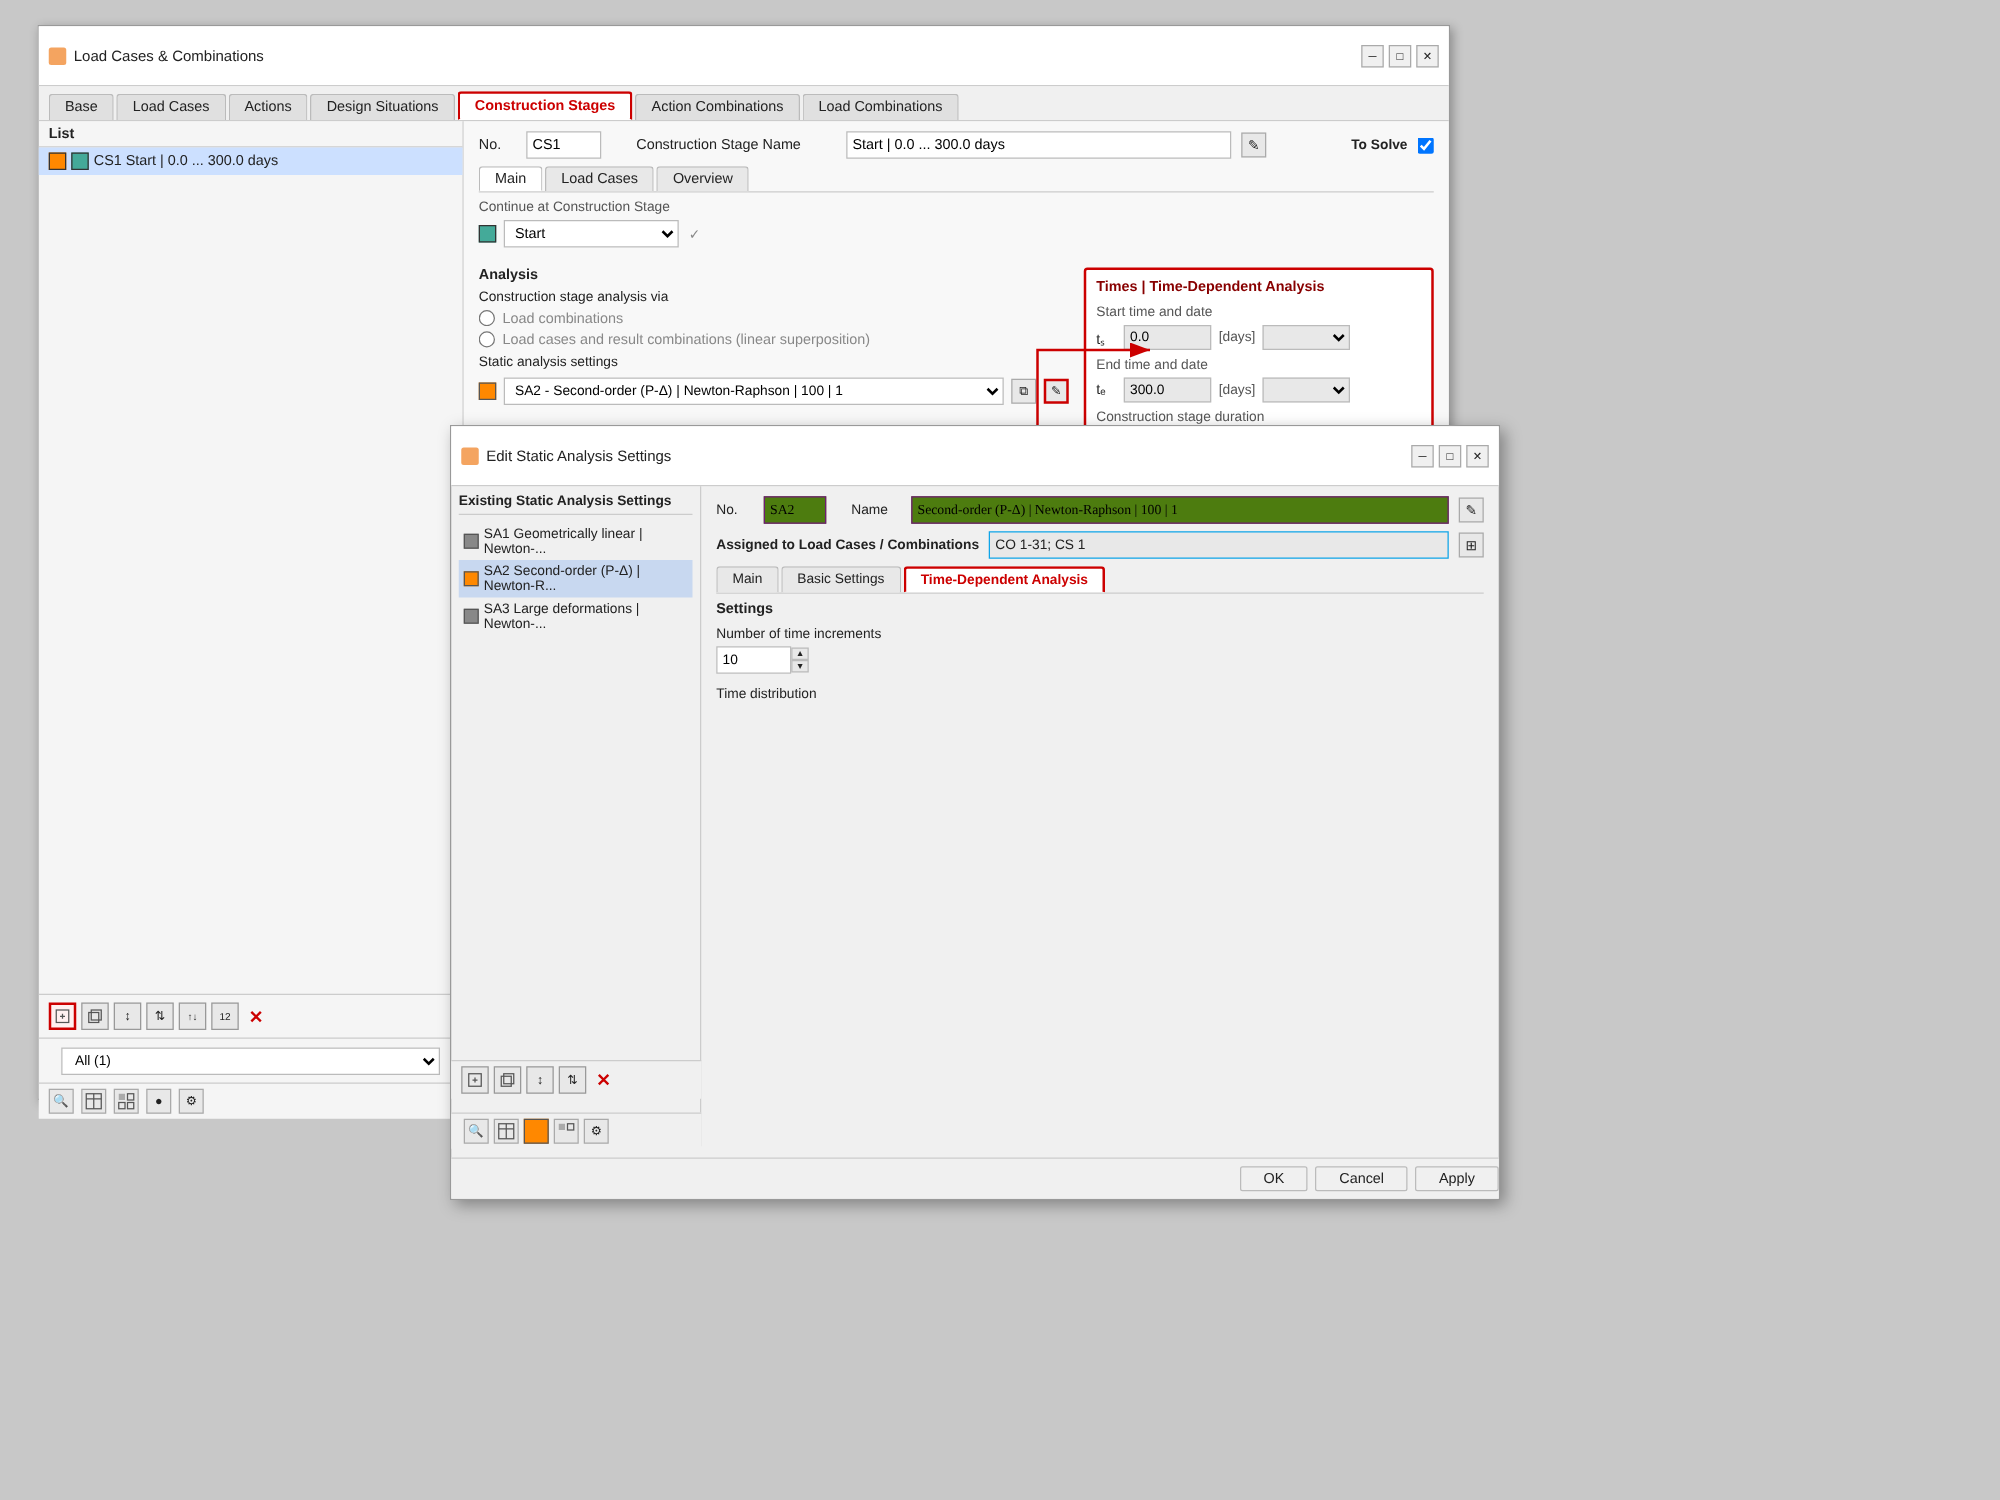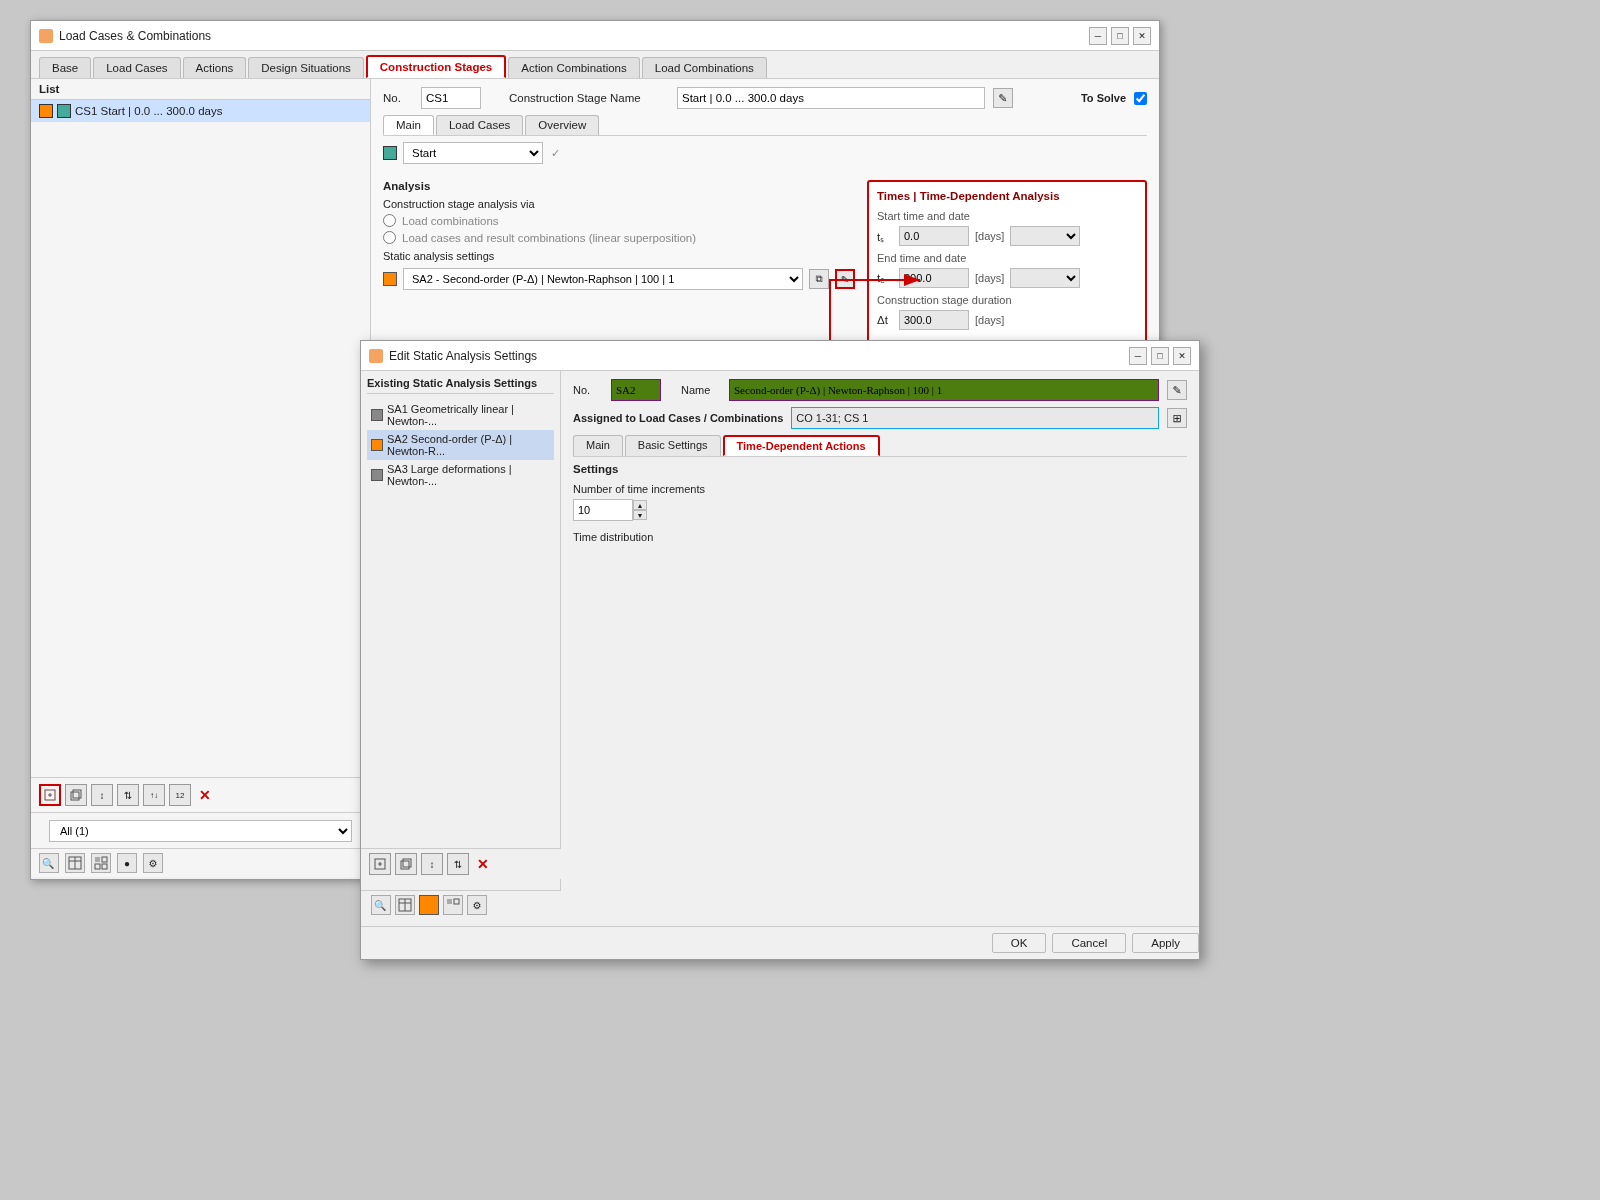--- a/index.html
+++ b/index.html
@@ -17,21 +17,21 @@
       left: 30px;
       width: 1130px;
       height: 860px;
       background: #f0f0f0;
       border: 1px solid #999;
       box-shadow: 2px 2px 8px rgba(0,0,0,0.3);
     }
     .window-titlebar {
       background: #fff;
       border-bottom: 1px solid #ccc;
-      height: 30px;
+      height: 48px;
       display: flex;
       align-items: center;
       padding: 0 8px;
       justify-content: space-between;
     }
     .window-title {
       display: flex;
       align-items: center;
       gap: 6px;
       font-size: 12px;
@@ -647,20 +647,21 @@
           <input type="checkbox" checked="" class="to-solve-checkbox" style="">
         </div>
       </div>
 
       <div class="inner-tab-bar">
         <div class="inner-tab active">Main</div>
         <div class="inner-tab">Load Cases</div>
         <div class="inner-tab">Overview</div>
       </div>
 
+      <div class="continue-label">Continue at Construction Stage</div>
       <div class="stage-select">
         <div class="color-box-green"></div>
         <select class="select-input">
           <option>Start</option>
         </select>
         <div style="font-size:11px; color:#888; margin-left:2px;">✓</div>
       </div>
 
       <div style="display:flex; gap:12px;">
         <div style="flex:1;">
@@ -773,21 +774,21 @@
       </div>
 
       <div class="second-inner-tab-bar">
         <div class="second-inner-tab">
           <span>Main</span>
         </div>
         <div class="second-inner-tab">
           <span>Basic Settings</span>
         </div>
         <div class="second-inner-tab highlighted">
-          <span>Time-Dependent Actions</span>
+          <span>Time-Dependent Analysis</span>
         </div>
       </div>
 
       <div class="settings-section">
         <div class="settings-title">Settings</div>
         <div class="settings-field-label">Number of time increments</div>
         <div class="number-input">
           <input type="text" class="num-field" value="10" style="">
           <div class="spin-btns">
             <div class="spin-btn">▲</div>

